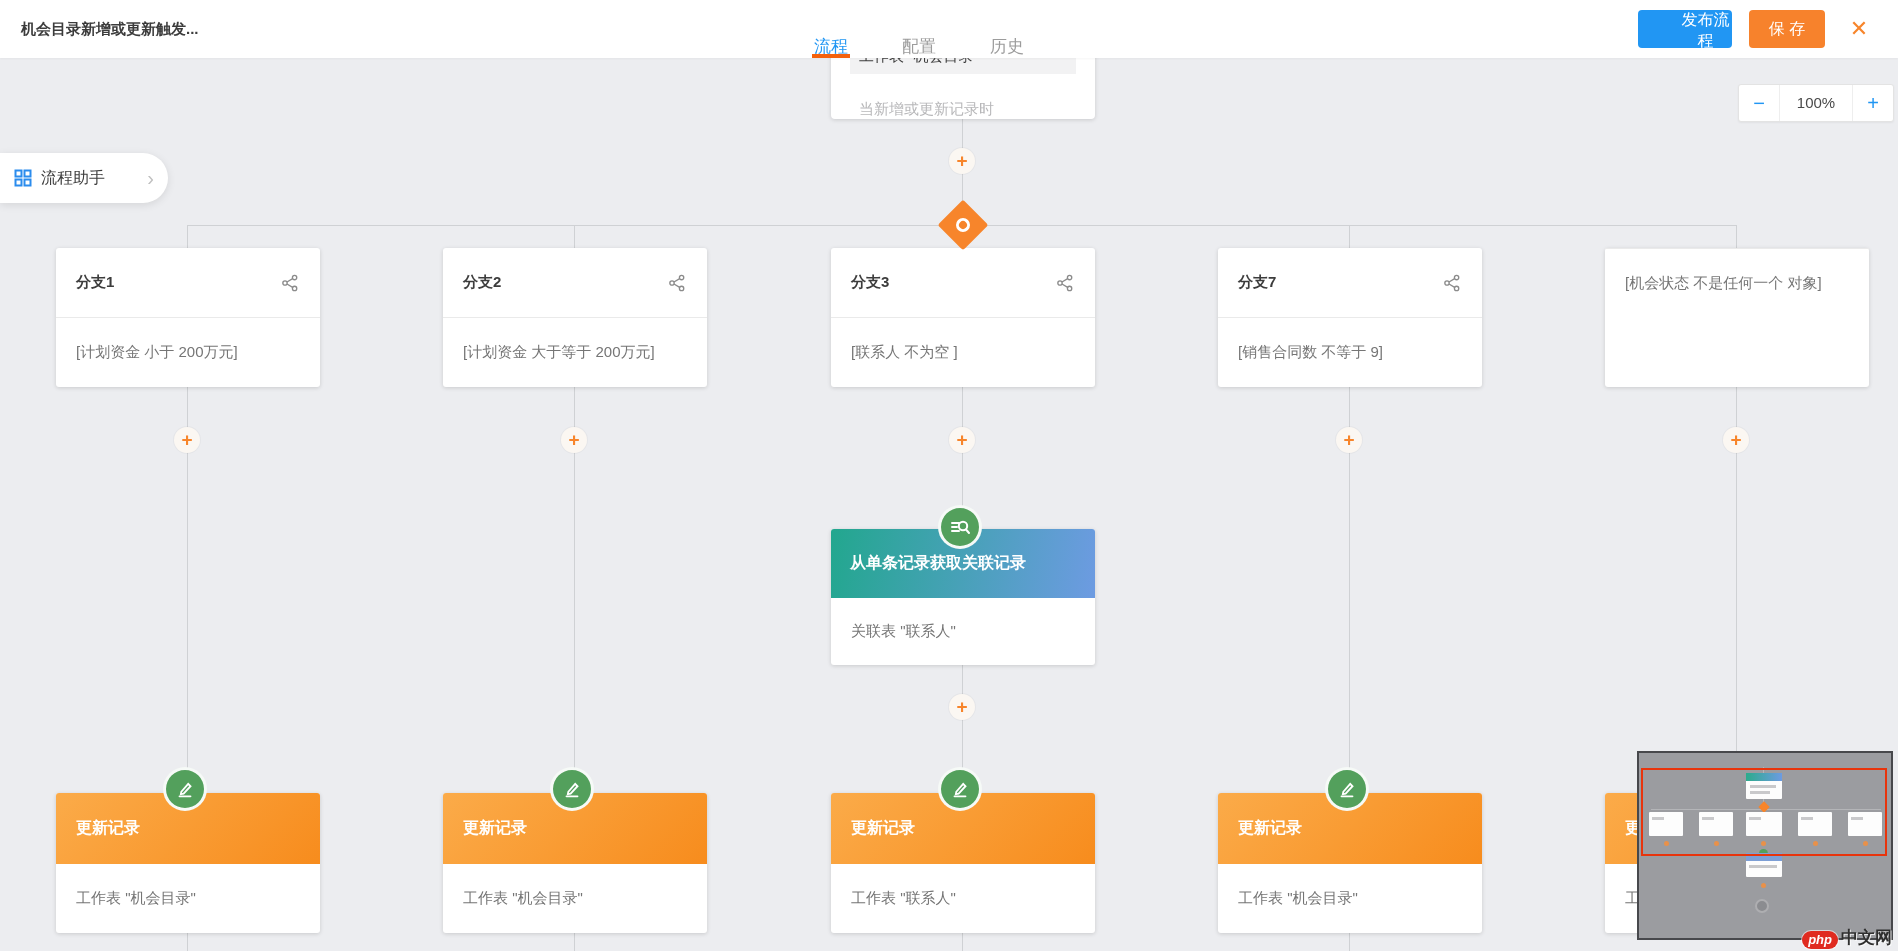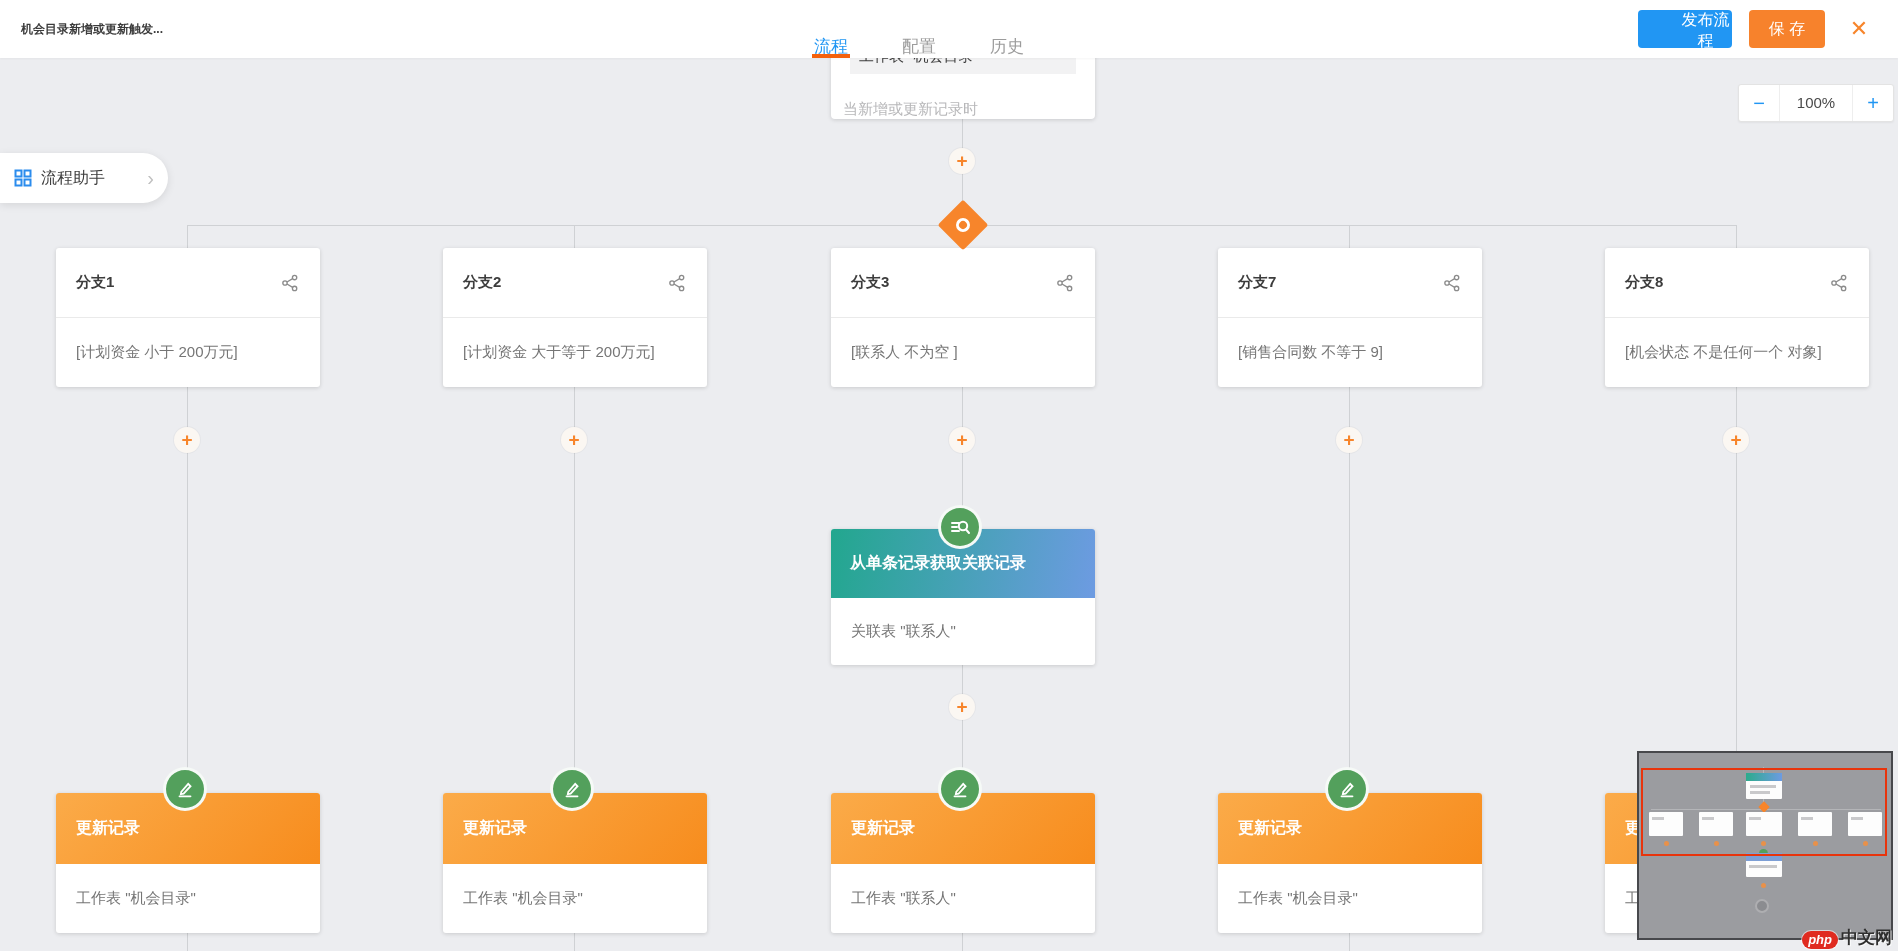--- a/index.html
+++ b/index.html
@@ -9,21 +9,21 @@
     font-family:"Liberation Sans","DejaVu Sans",sans-serif;
     background:#ecedf0;
   }
   
   .topbar {
     position:absolute; left:0; top:0; width:1898px; height:58px;
     background:#ffffff; z-index:10; box-shadow:0 1px 2px rgba(0,0,0,.04);
   }
   .flow-title {
     position:absolute; left:21px; top:0; height:58px; line-height:58px;
-    font-size:12px; font-weight:bold; color:#3c3c3c;
+    font-size:15px; font-weight:bold; color:#3c3c3c;
   }
   .tabs { position:absolute; left:812px; top:0; height:58px; display:flex; gap:50px; }
   .tab {
     height:58px; line-height:62px; font-size:17px; color:#9c9c9c;
     cursor:pointer; border-bottom:4px solid transparent; padding:16px 2px;
   }
   .tab.active { color:#2196f3; border-bottom-color:#f4610c; }
   .btn {
     position:absolute; top:10px; height:38px; border:none; border-radius:4px;
     color:#fff; font-size:16px; cursor:pointer; font-family:inherit;
@@ -73,21 +73,21 @@
   }
   .branch-card .card-body { height:69px; }
   
   .trigger-card { left:831px; top:14px; width:264px; height:105px; border-radius:4px; }
   .trigger-row {
     position:absolute; left:19px; right:19px; top:24px; height:36px;
     background:#f2f2f3; color:#3c3c3c; font-size:15px;
     line-height:36px; padding:0 9px; overflow:hidden; white-space:nowrap;
   }
   .trigger-desc {
-    position:absolute; left:12px; top:86px; font-size:15px; color:#b7b7b9; white-space:nowrap;
+    position:absolute; left:28px; top:86px; font-size:15px; color:#b7b7b9; white-space:nowrap;
   }
   
   .plus {
     position:absolute; width:26px; height:26px; border-radius:50%;
     background:#fbf7f2; box-shadow:0 0 0 1px rgba(0,0,0,.03);
     color:#f7852b; font-size:19px; font-weight:bold; text-align:center; line-height:25px;
     z-index:2; cursor:pointer;
   }
   
   .diamond {
@@ -242,30 +242,20 @@
           <circle cx="6" cy="12" r="2.6"></circle>
           <circle cx="17.5" cy="18.5" r="2.6"></circle>
           <line x1="8.4" y1="10.8" x2="15.2" y2="6.8"></line>
           <line x1="8.4" y1="13.2" x2="15.2" y2="17.2"></line>
         </svg>
     </div>
     <div class="card-body">[销售合同数 不等于 9]</div>
   </div>
 
   <div class="card branch-card" style="left:1605px;">
-    <div class="branch-head">
-      <span class="branch-title">分支8</span>
-      <svg class="share" viewBox="0 0 24 24" fill="none" stroke="#8b8b8b" stroke-width="1.6">
-          <circle cx="17.5" cy="5.5" r="2.6"></circle>
-          <circle cx="6" cy="12" r="2.6"></circle>
-          <circle cx="17.5" cy="18.5" r="2.6"></circle>
-          <line x1="8.4" y1="10.8" x2="15.2" y2="6.8"></line>
-          <line x1="8.4" y1="13.2" x2="15.2" y2="17.2"></line>
-        </svg>
-    </div>
     <div class="card-body">[机会状态 不是任何一个 对象]</div>
   </div>
 
   <div class="card relation-card">
     <div class="rel-head">
       <span class="rel-title">从单条记录获取关联记录</span>
     </div>
     <div class="card-body">关联表 "联系人"</div>
   </div>
   <div class="circ" style="left:938px; top:505px;">

